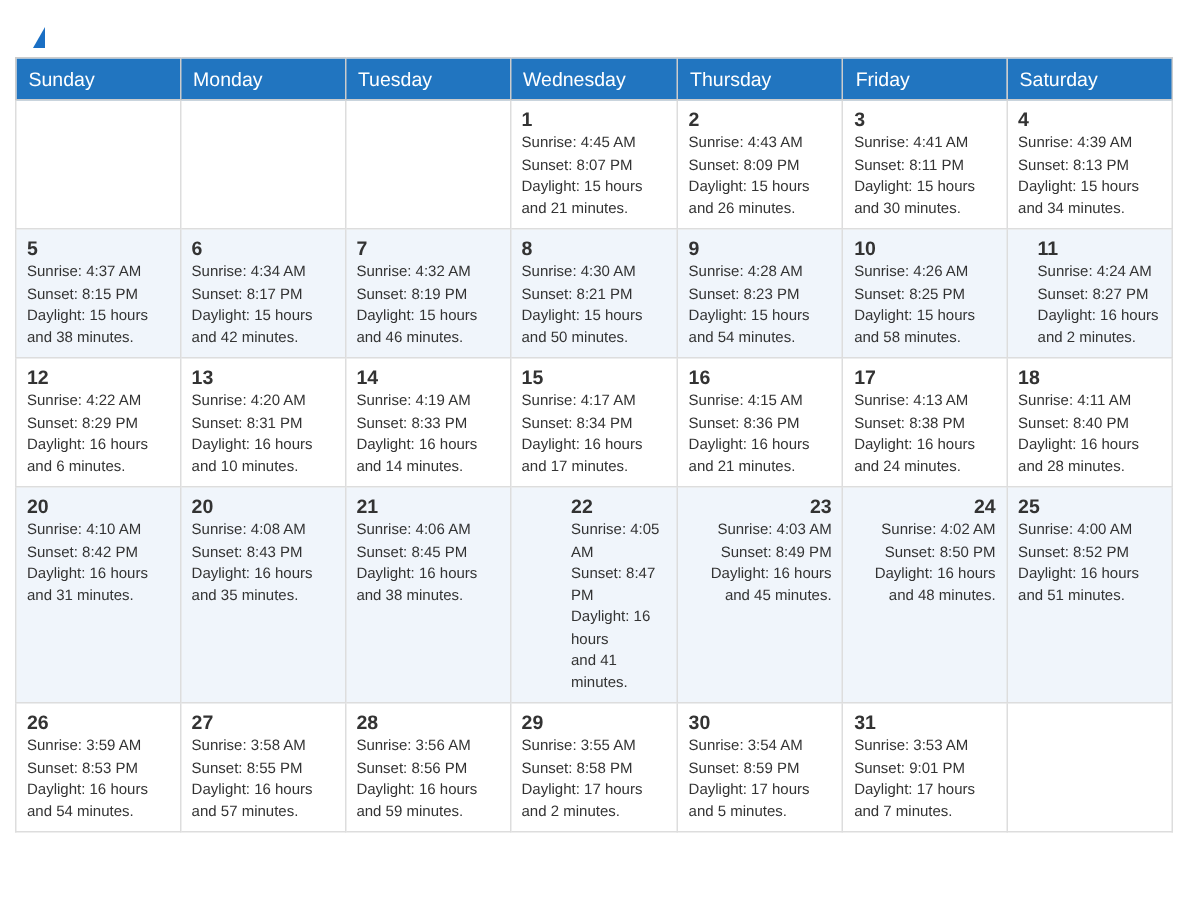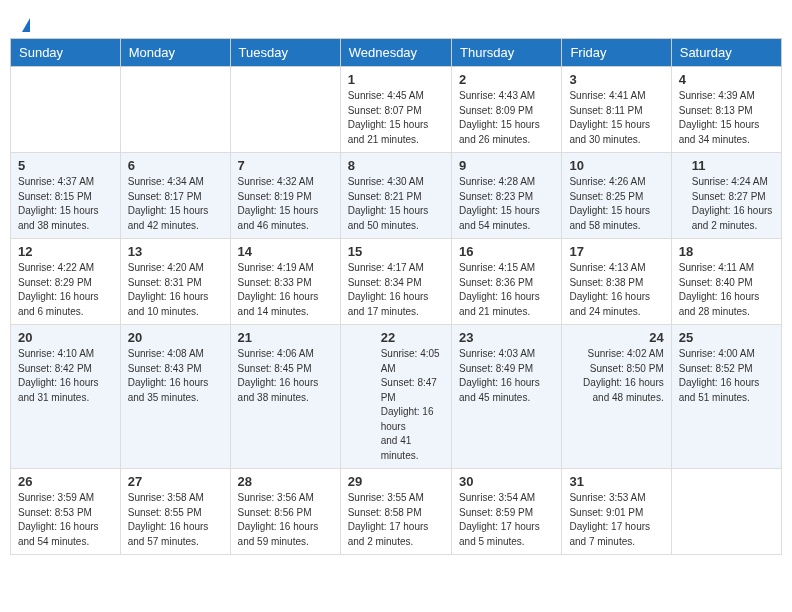--- a/index.html
+++ b/index.html
@@ -225,21 +225,21 @@
           <div class="day-info">Sunrise: 4:08 AM<br>Sunset: 8:43 PM<br>Daylight: 16 hours<br>and 35 minutes.</div>
         </td>
         <td style="background: rgb(240, 245, 251);">
           <span class="day-num">21</span>
           <div class="day-info">Sunrise: 4:06 AM<br>Sunset: 8:45 PM<br>Daylight: 16 hours<br>and 38 minutes.</div>
         </td>
         <td style="background: rgb(240, 245, 251); padding-left: 40px;">
           <span class="day-num">22</span>
           <div class="day-info">Sunrise: 4:05 AM<br>Sunset: 8:47 PM<br>Daylight: 16 hours<br>and 41 minutes.</div>
         </td>
-        <td style="background: rgb(240, 245, 251);">
+        <td style="background: rgb(240, 245, 251); text-align: right;">
           <span class="day-num">23</span>
           <div class="day-info">Sunrise: 4:03 AM<br>Sunset: 8:49 PM<br>Daylight: 16 hours<br>and 45 minutes.</div>
         </td>
         <td style="background: rgb(240, 245, 251); text-align: right;">
           <span class="day-num">24</span>
           <div class="day-info">Sunrise: 4:02 AM<br>Sunset: 8:50 PM<br>Daylight: 16 hours<br>and 48 minutes.</div>
         </td>
         <td style="background: rgb(240, 245, 251);">
           <span class="day-num">25</span>
           <div class="day-info">Sunrise: 4:00 AM<br>Sunset: 8:52 PM<br>Daylight: 16 hours<br>and 51 minutes.</div>

